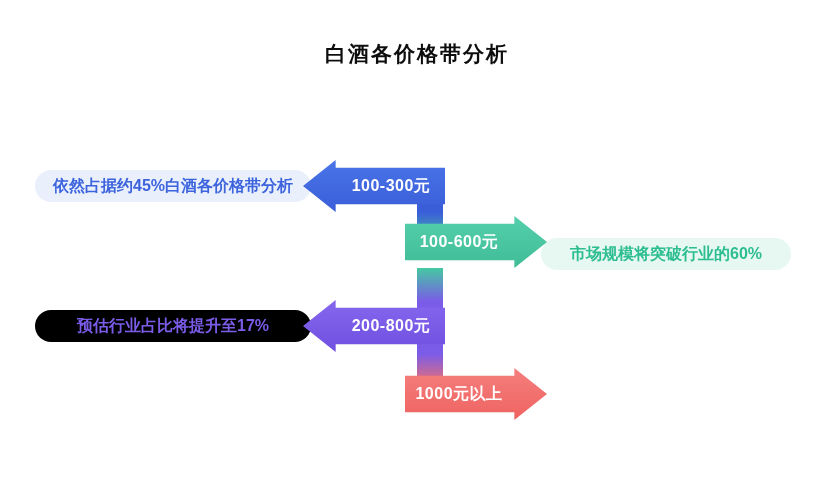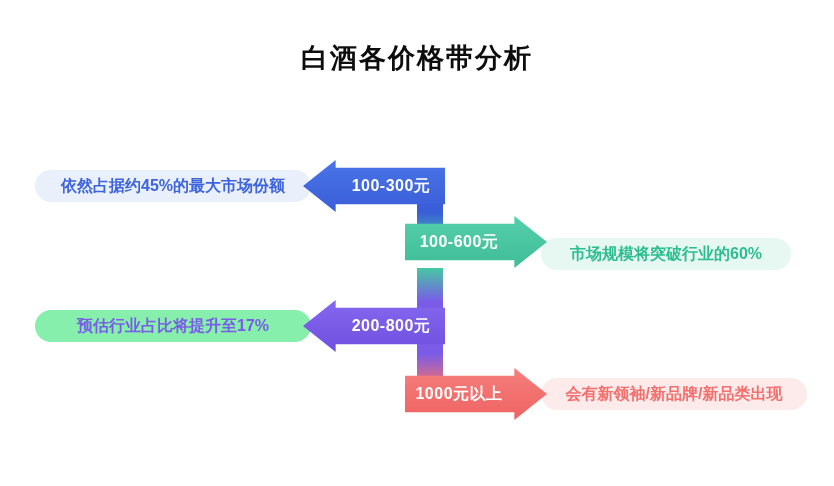--- a/index.html
+++ b/index.html
@@ -6,21 +6,21 @@
   .canvas {
     position:relative;
     width:834px; height:486px;
     background:#ffffff;
     font-family:"Liberation Sans", sans-serif;
     overflow:hidden;
   }
   .title {
     position:absolute; top:40px; left:0; width:100%;
     text-align:center;
-    font-size:27px; font-weight:bold; color:#0d0d0d;
+    font-size:21px; font-weight:bold; color:#0d0d0d;
     letter-spacing:2px;
   }
   
   .arrow {
     position:absolute;
     height:52px; width:142px;
     display:flex; align-items:center; justify-content:center;
     color:#ffffff; font-weight:bold; font-size:16px;
     z-index:3; box-sizing:border-box;
     letter-spacing:0.5px;
@@ -44,21 +44,21 @@
     position:absolute; height:32px;
     display:flex; align-items:center; justify-content:center;
     font-size:16px; font-weight:bold;
     border-radius:16px;
     z-index:2; box-sizing:border-box;
     padding:0 14px;
     white-space:nowrap;
   }
   .p-blue   { background:#e9f0fc; color:#3d63dd; }
   .p-green  { background:#e6f8f1; color:#2cbd90; }
-  .p-purple { background:#86efac; color:#7a5ce8; }
+  .p-purple { background:#000000; color:#7a5ce8; }
   .p-red    { background:#fdeaea; color:#f2706e; }
 
   
   .connector { position:absolute; width:26px; z-index:1; }
   .c1 { left:417px; top:198px; height:48px; background:linear-gradient(180deg,#3a5ed8 30%,#45c8a2 100%); }
   .c2 { left:417px; top:268px; height:48px; background:linear-gradient(180deg,#45c8a2 0%,#7a5ce8 70%); }
   .c3 { left:417px; top:340px; height:46px; background:linear-gradient(180deg,#7a5ce8 30%,#f2706e 100%); }
 
   
   .arrow-1 { left:303px; top:160px; }
@@ -75,21 +75,21 @@
 
 <div class="canvas">
 
   <div class="title">白酒各价格带分析</div>
 
   <div class="connector c1"></div>
   <div class="connector c2"></div>
   <div class="connector c3"></div>
 
   <div class="pill p-blue pill-1">
-    <span>依然占据约45%的最大市场份额</span>
+    <span>依然占据约45%白酒各价格带分析</span>
   </div>
   <div class="arrow left a-blue arrow-1">
     <span>100-300元</span>
   </div>
 
   <div class="arrow right a-green arrow-2">
     <span>100-600元</span>
   </div>
   <div class="pill p-green pill-2">
     <span>市场规模将突破行业的60%</span>
@@ -98,17 +98,14 @@
   <div class="pill p-purple pill-3">
     <span>预估行业占比将提升至17%</span>
   </div>
   <div class="arrow left a-purple arrow-3">
     <span>200-800元</span>
   </div>
 
   <div class="arrow right a-red arrow-4">
     <span>1000元以上</span>
   </div>
-  <div class="pill p-red pill-4">
-    <span>会有新领袖/新品牌/新品类出现</span>
-  </div>
 
 </div>
 
 </body></html>

